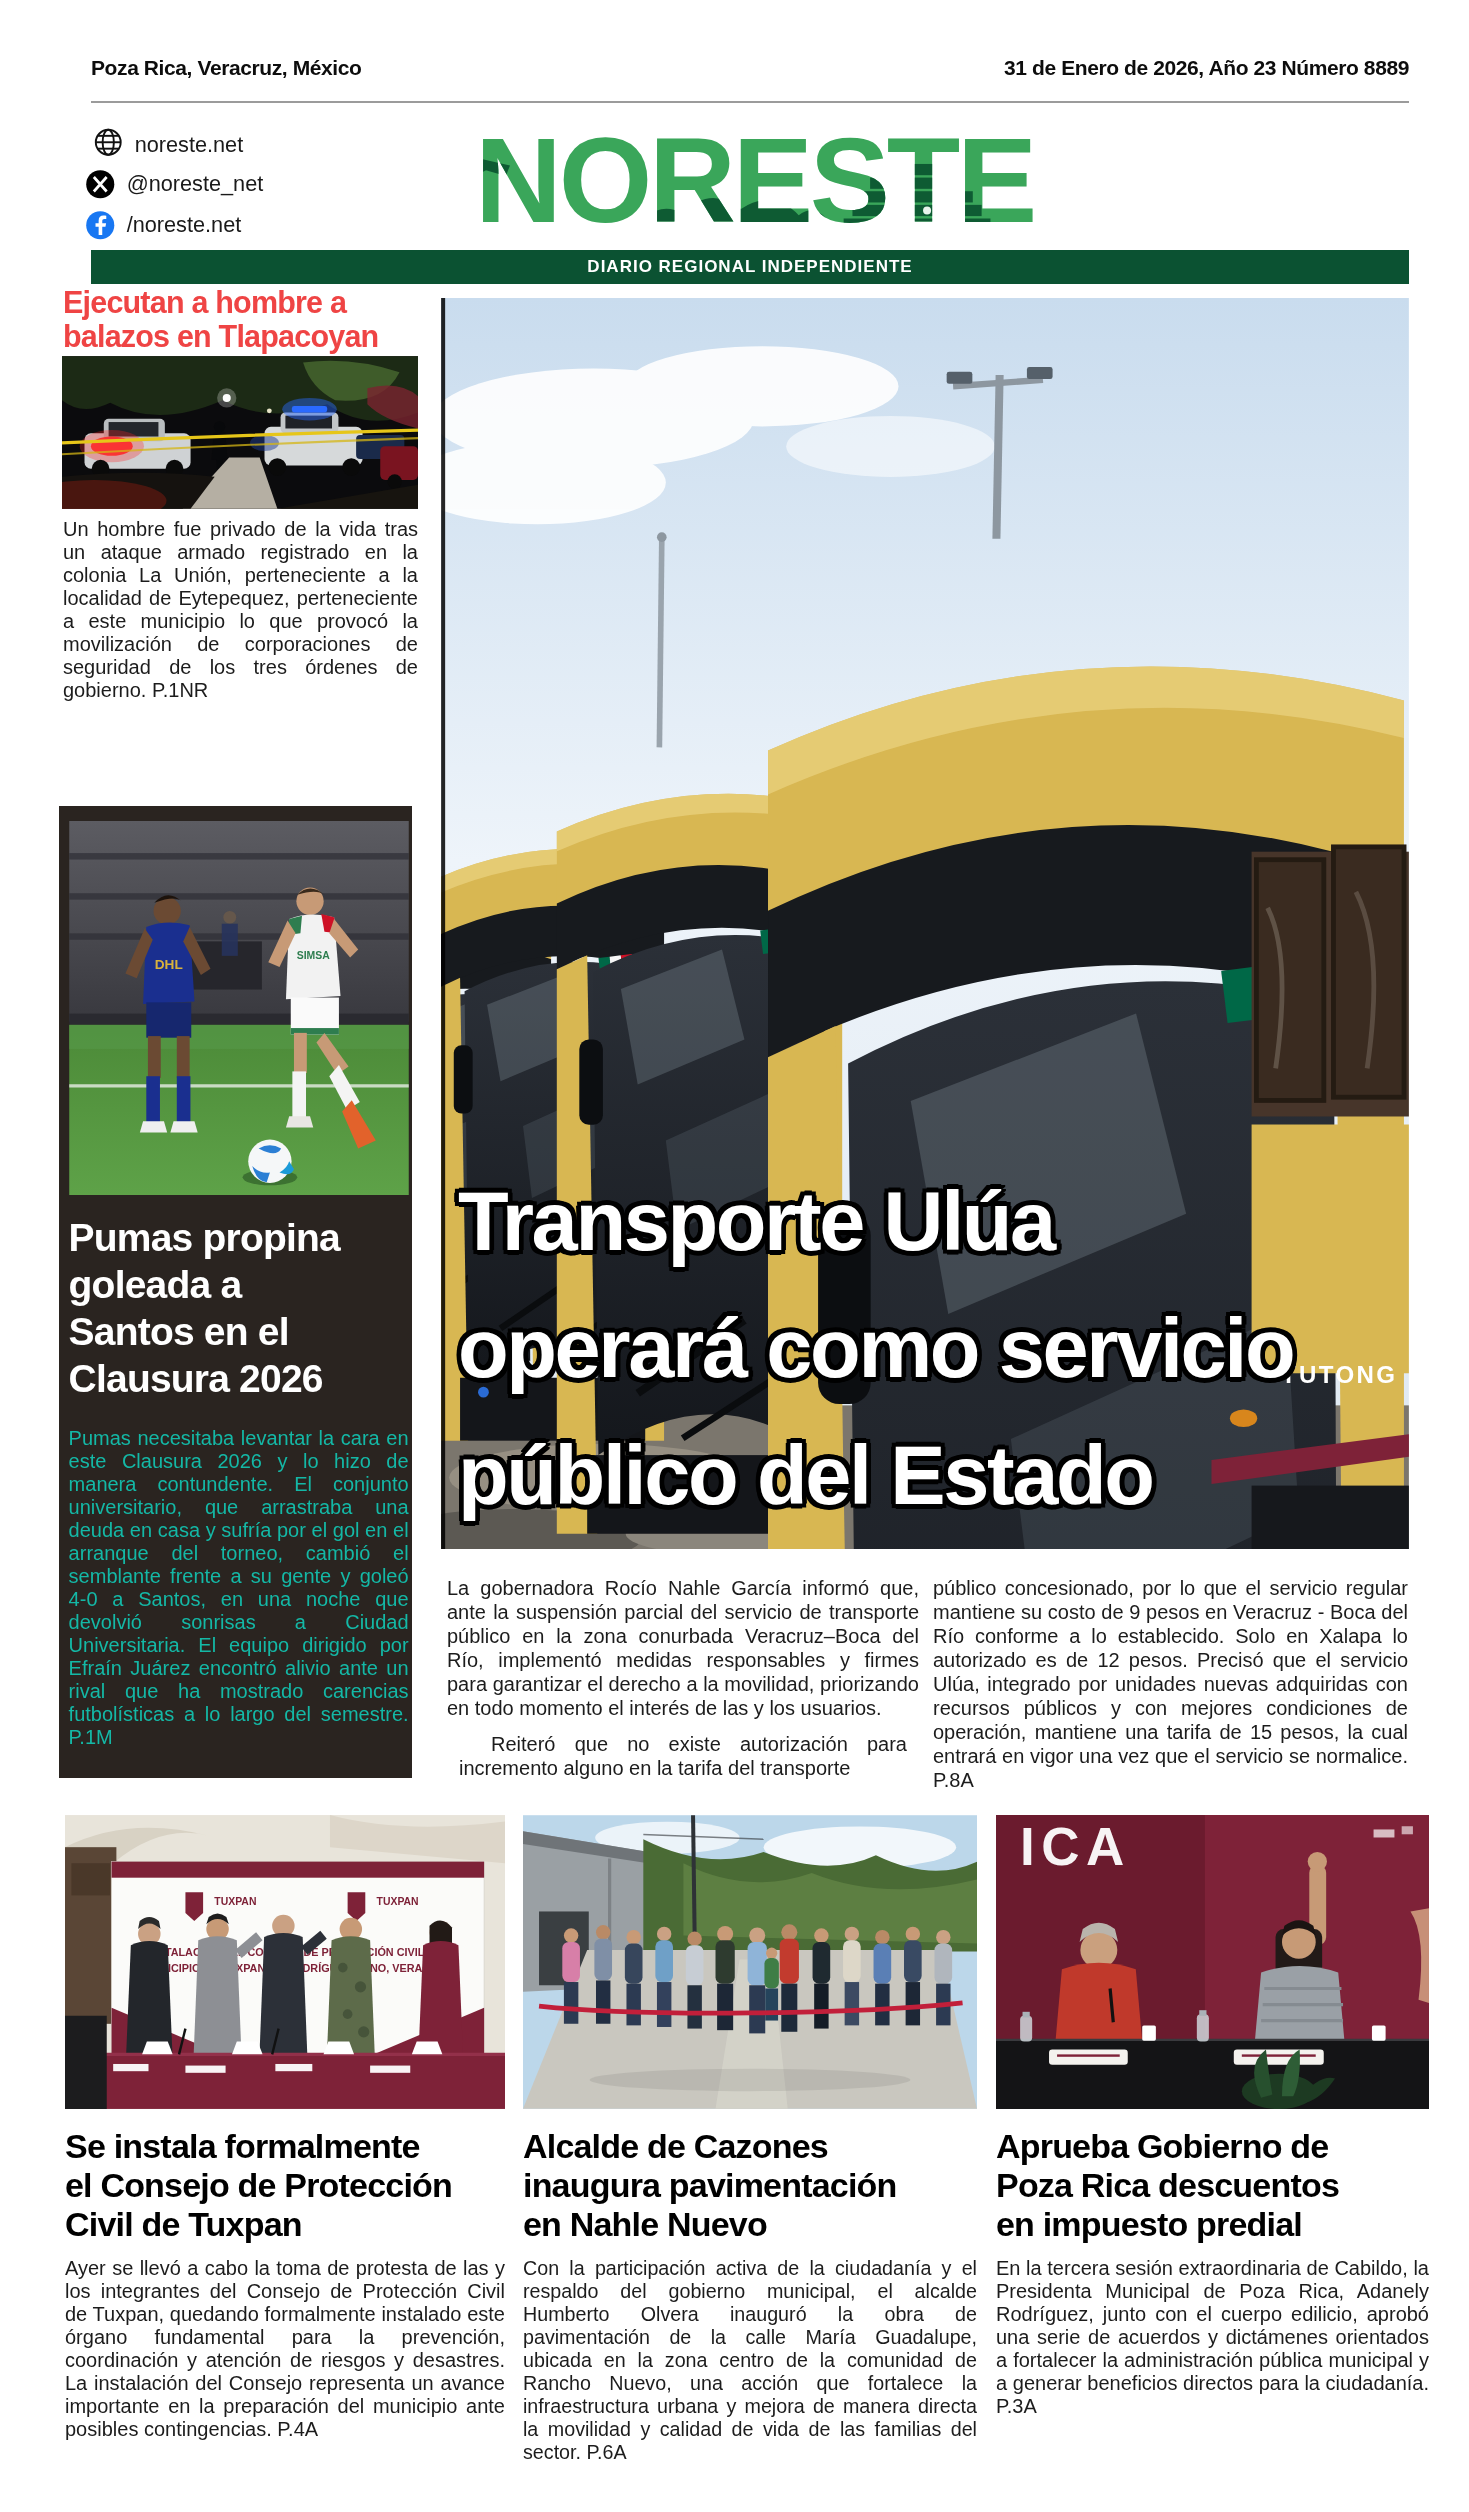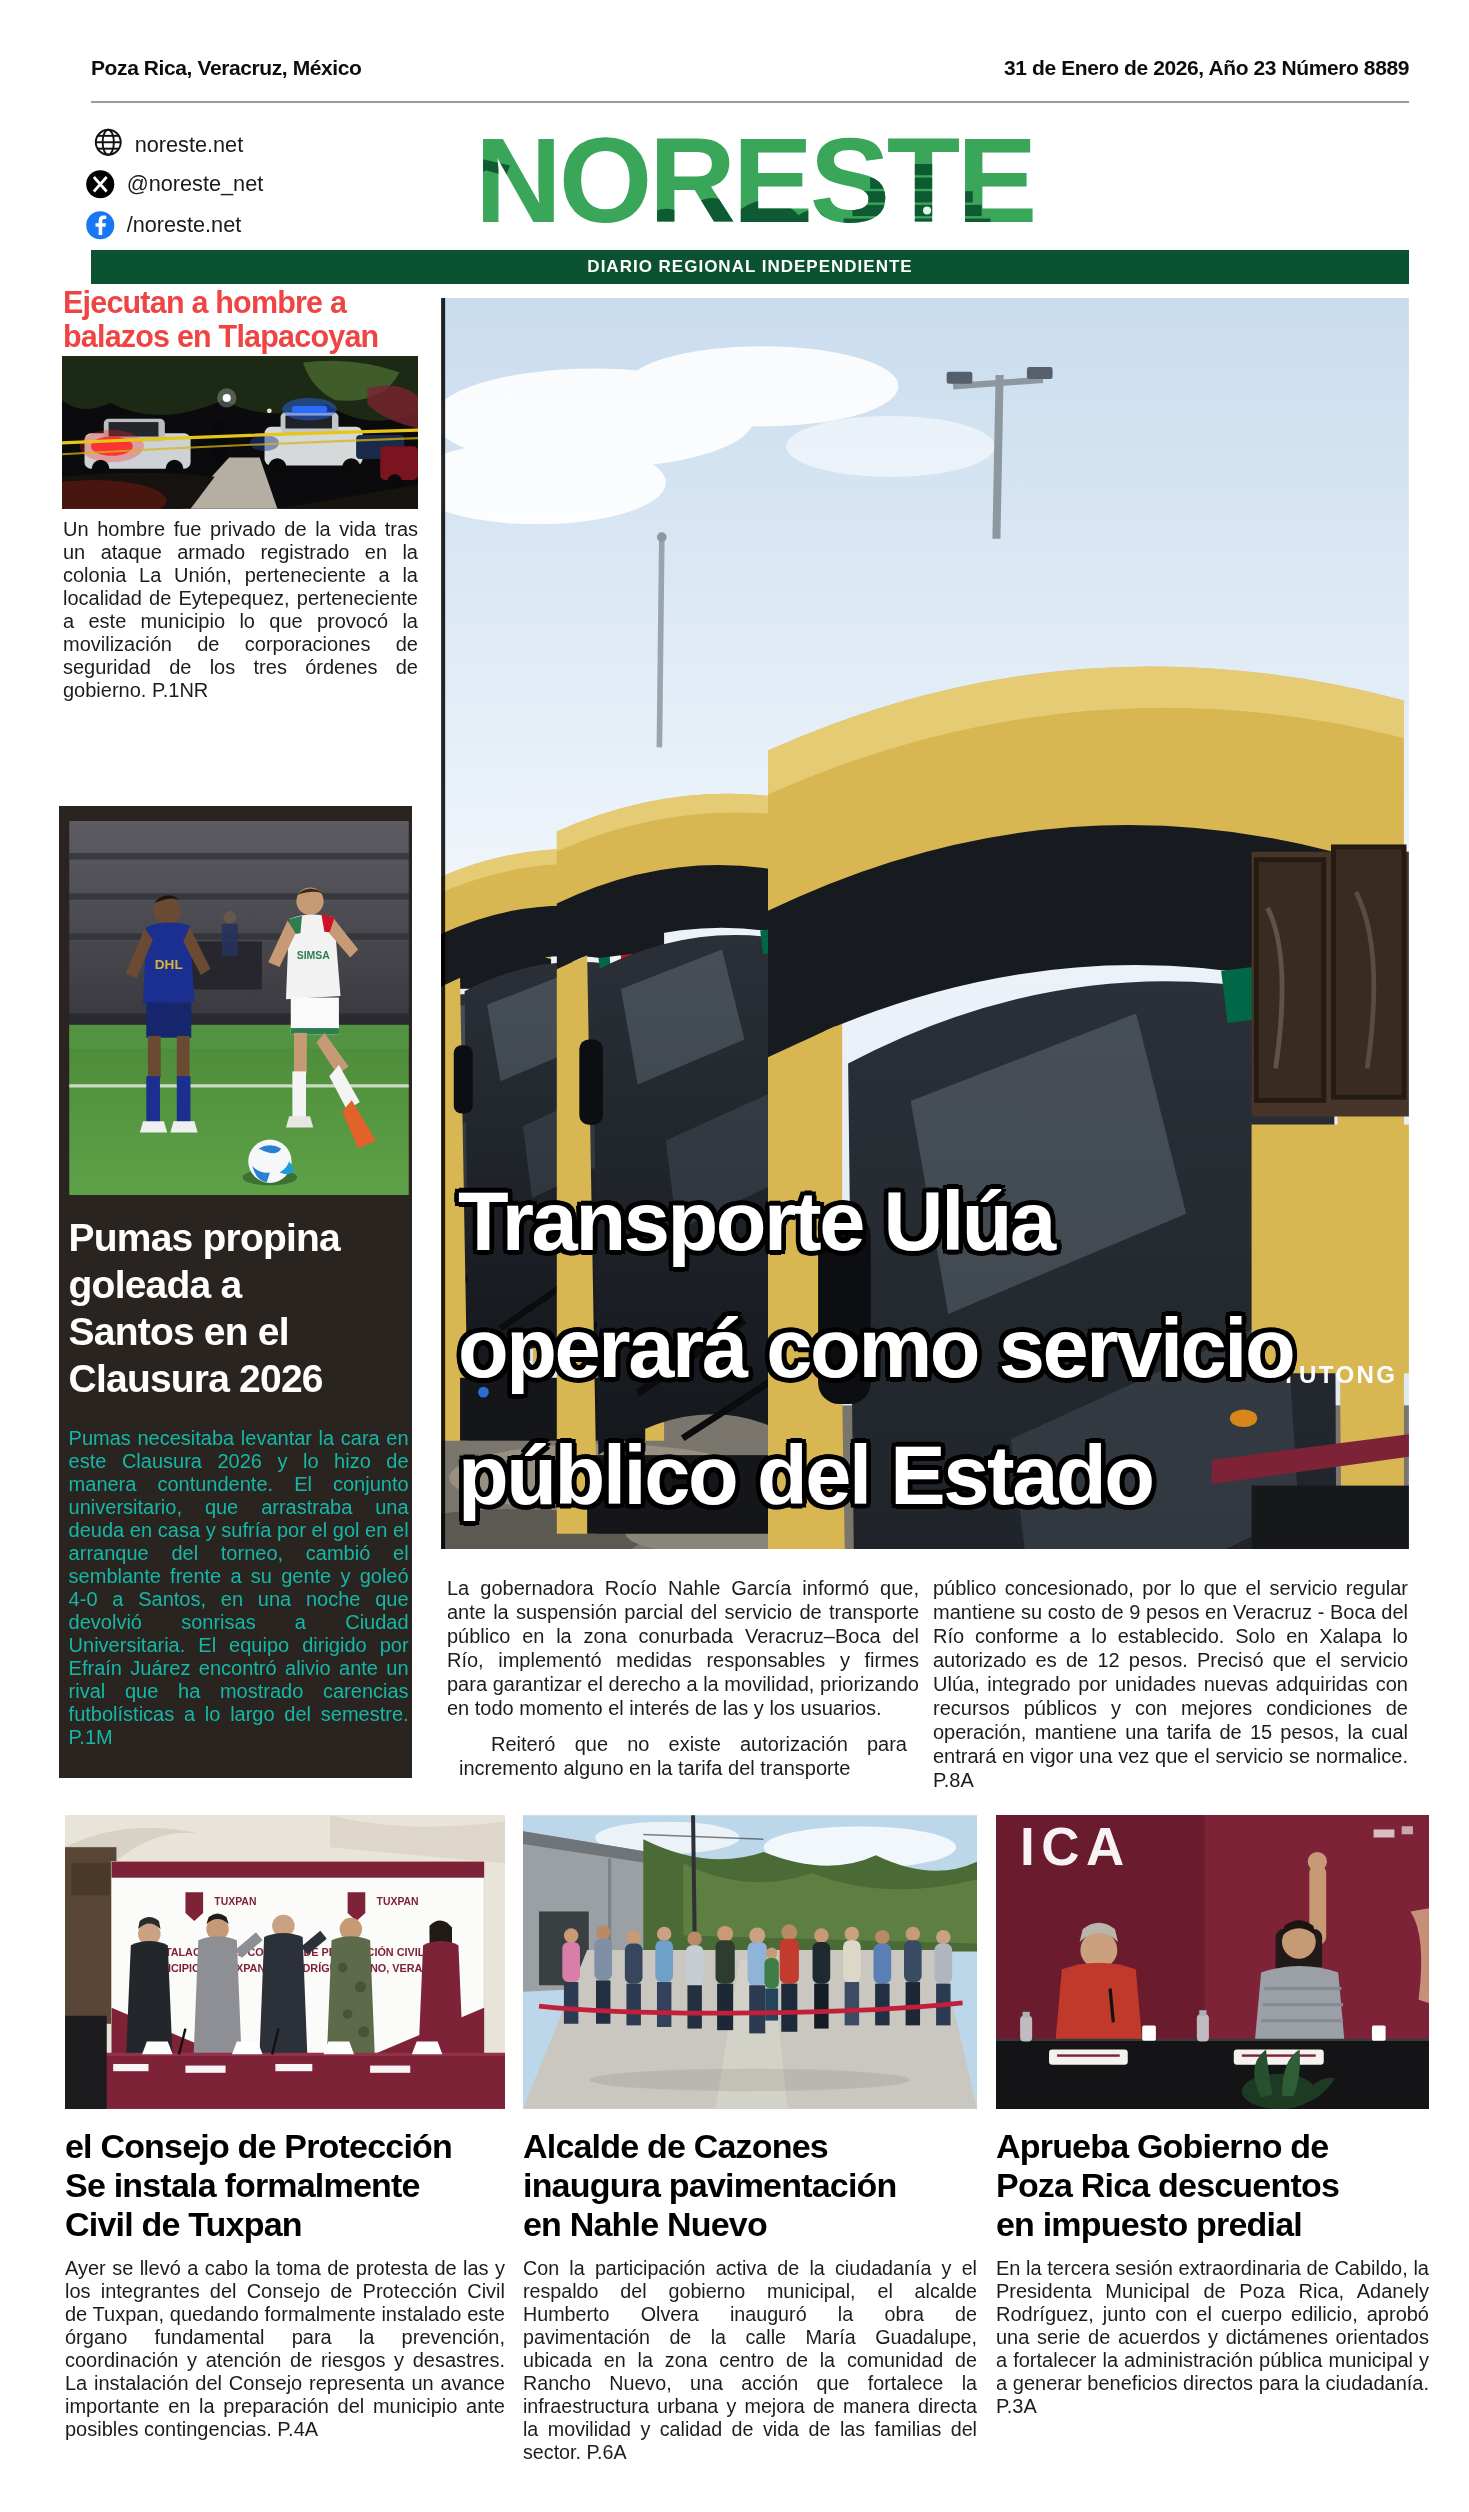--- a/index.html
+++ b/index.html
@@ -501,22 +501,22 @@
     <g>
       <ellipse cx="352" cy="344" rx="46" ry="22" fill="#1d3a22"></ellipse>
       <path d="M330,352 q-20,-40 6,-60 q4,34 8,56 Z" fill="#27502e"></path>
       <path d="M356,350 q0,-46 22,-58 q2,38 -8,58 Z" fill="#2e5d36"></path>
       <path d="M378,352 q26,-30 44,-24 q-16,24 -36,30 Z" fill="#1d3a22"></path>
     </g>
   </svg>
 </div>
 
 <div class="abs bh" style="left:65px;top:2127px;width:433px;">
+  <div>Se instala formalmente</div>
   <div>el Consejo de Protección</div>
-  <div>Se instala formalmente</div>
   <div>Civil de Tuxpan</div>
 </div>
 <div class="abs bh" style="left:523px;top:2127px;width:454px;">
   <div>Alcalde de Cazones</div>
   <div>inaugura pavimentación</div>
   <div>en Nahle Nuevo</div>
 </div>
 <div class="abs bh" style="left:996px;top:2127px;width:433px;">
   <div>Aprueba Gobierno de</div>
   <div>Poza Rica descuentos</div>

